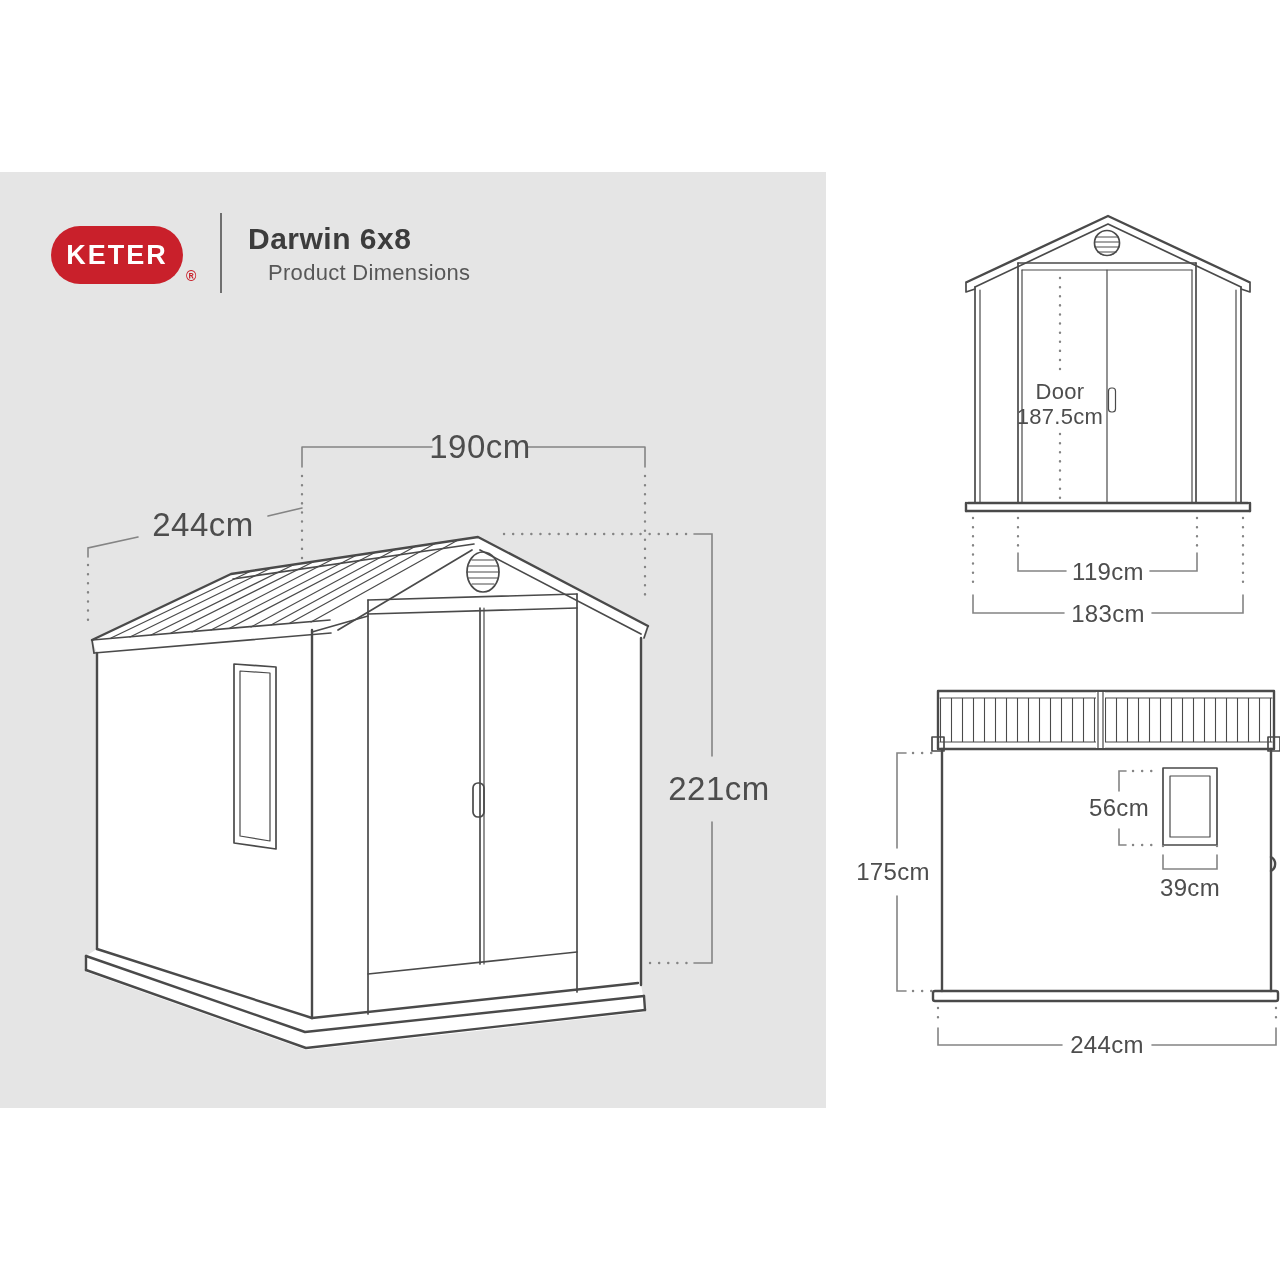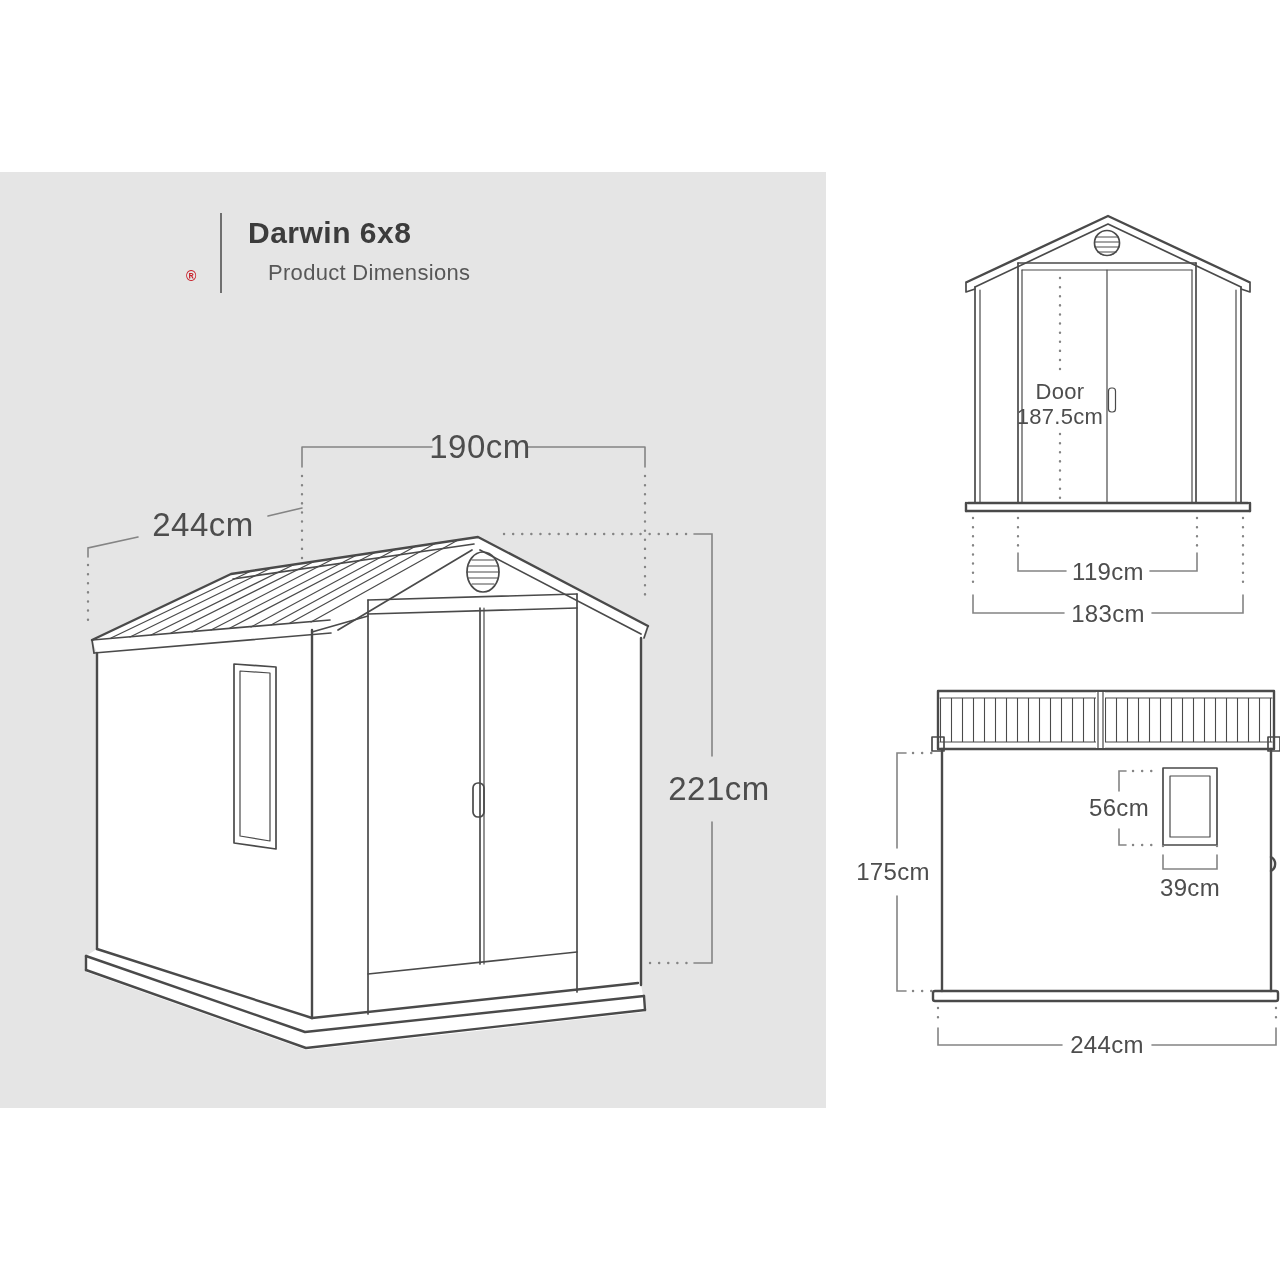--- a/index.html
+++ b/index.html
@@ -11,41 +11,44 @@
   }
   html,body{margin:0;padding:0;background:#ffffff;}
   .canvas{position:relative;width:1280px;height:1280px;background:#fff;overflow:hidden;
           font-family:"Liberation Sans", sans-serif;}
   .gray-panel{position:absolute;left:0;top:172px;width:826px;height:936px;background:var(--panel-gray);}
   .logo-pill{position:absolute;left:51px;top:226px;width:132px;height:58px;border-radius:29px;
              background:var(--brand-red);display:flex;align-items:center;justify-content:center;}
   .logo-text{color:#ffffff;font-weight:bold;font-size:27px;letter-spacing:2px;}
   .reg-mark{position:absolute;left:186px;top:268px;color:var(--brand-red);font-size:14px;font-weight:bold;}
   .header-divider{position:absolute;left:220px;top:213px;width:2px;height:80px;background:#6f6f6f;}
-  .product-title{position:absolute;left:248px;top:216px;font-size:30px;font-weight:bold;color:#3c3c3c;letter-spacing:.5px;}
+  .product-title{position:absolute;left:248px;top:222px;font-size:30px;font-weight:bold;color:#3c3c3c;letter-spacing:.5px;}
   .product-subtitle{position:absolute;left:248px;top:260px;font-size:22px;color:#575757;letter-spacing:.3px;margin-left:20px;}
   svg.art{position:absolute;left:0;top:0;}
   
   .dl  {stroke:var(--drawing-line);fill:none;stroke-width:2.4;stroke-linejoin:round;stroke-linecap:round;}
   .dl2 {stroke:var(--drawing-line);fill:none;stroke-width:1.7;stroke-linejoin:round;stroke-linecap:round;}
   .dl3 {stroke:var(--drawing-line);fill:none;stroke-width:1.2;stroke-linejoin:round;stroke-linecap:round;}
   .fillw{fill:#ffffff;stroke:none;}
   .dim {stroke:var(--dimension-line);fill:none;stroke-width:1.6;stroke-linecap:round;}
   .dot {stroke:var(--dimension-line);fill:none;stroke-width:2.4;stroke-linecap:round;stroke-dasharray:0.1 9;}
   .dimtext{fill:var(--text);font-family:"Liberation Sans",sans-serif;font-size:33px;letter-spacing:.5px;}
   .dimtext-s{fill:var(--text);font-family:"Liberation Sans",sans-serif;font-size:24px;letter-spacing:.3px;}
   .dimtext-d{fill:var(--text);font-family:"Liberation Sans",sans-serif;font-size:22px;letter-spacing:.3px;}
 </style>
 </head>
 <body>
 
 <div class="canvas">
 
   <div class="gray-panel"></div>
 
+  <div class="logo-pill">
+    <span class="logo-text">KETER</span>
+  </div>
   <span class="reg-mark">®</span>
   <div class="header-divider"></div>
   <div class="product-title">Darwin 6x8</div>
   <div class="product-subtitle">Product Dimensions</div>
 
   <svg class="art" width="1280" height="1280" viewBox="0 0 1280 1280">
     <defs>
       <pattern id="ribs" width="11" height="44" patternUnits="userSpaceOnUse">
         <line x1="5.5" y1="0" x2="5.5" y2="44" stroke="#4a4a4a" stroke-width="1.1"></line>
       </pattern>

